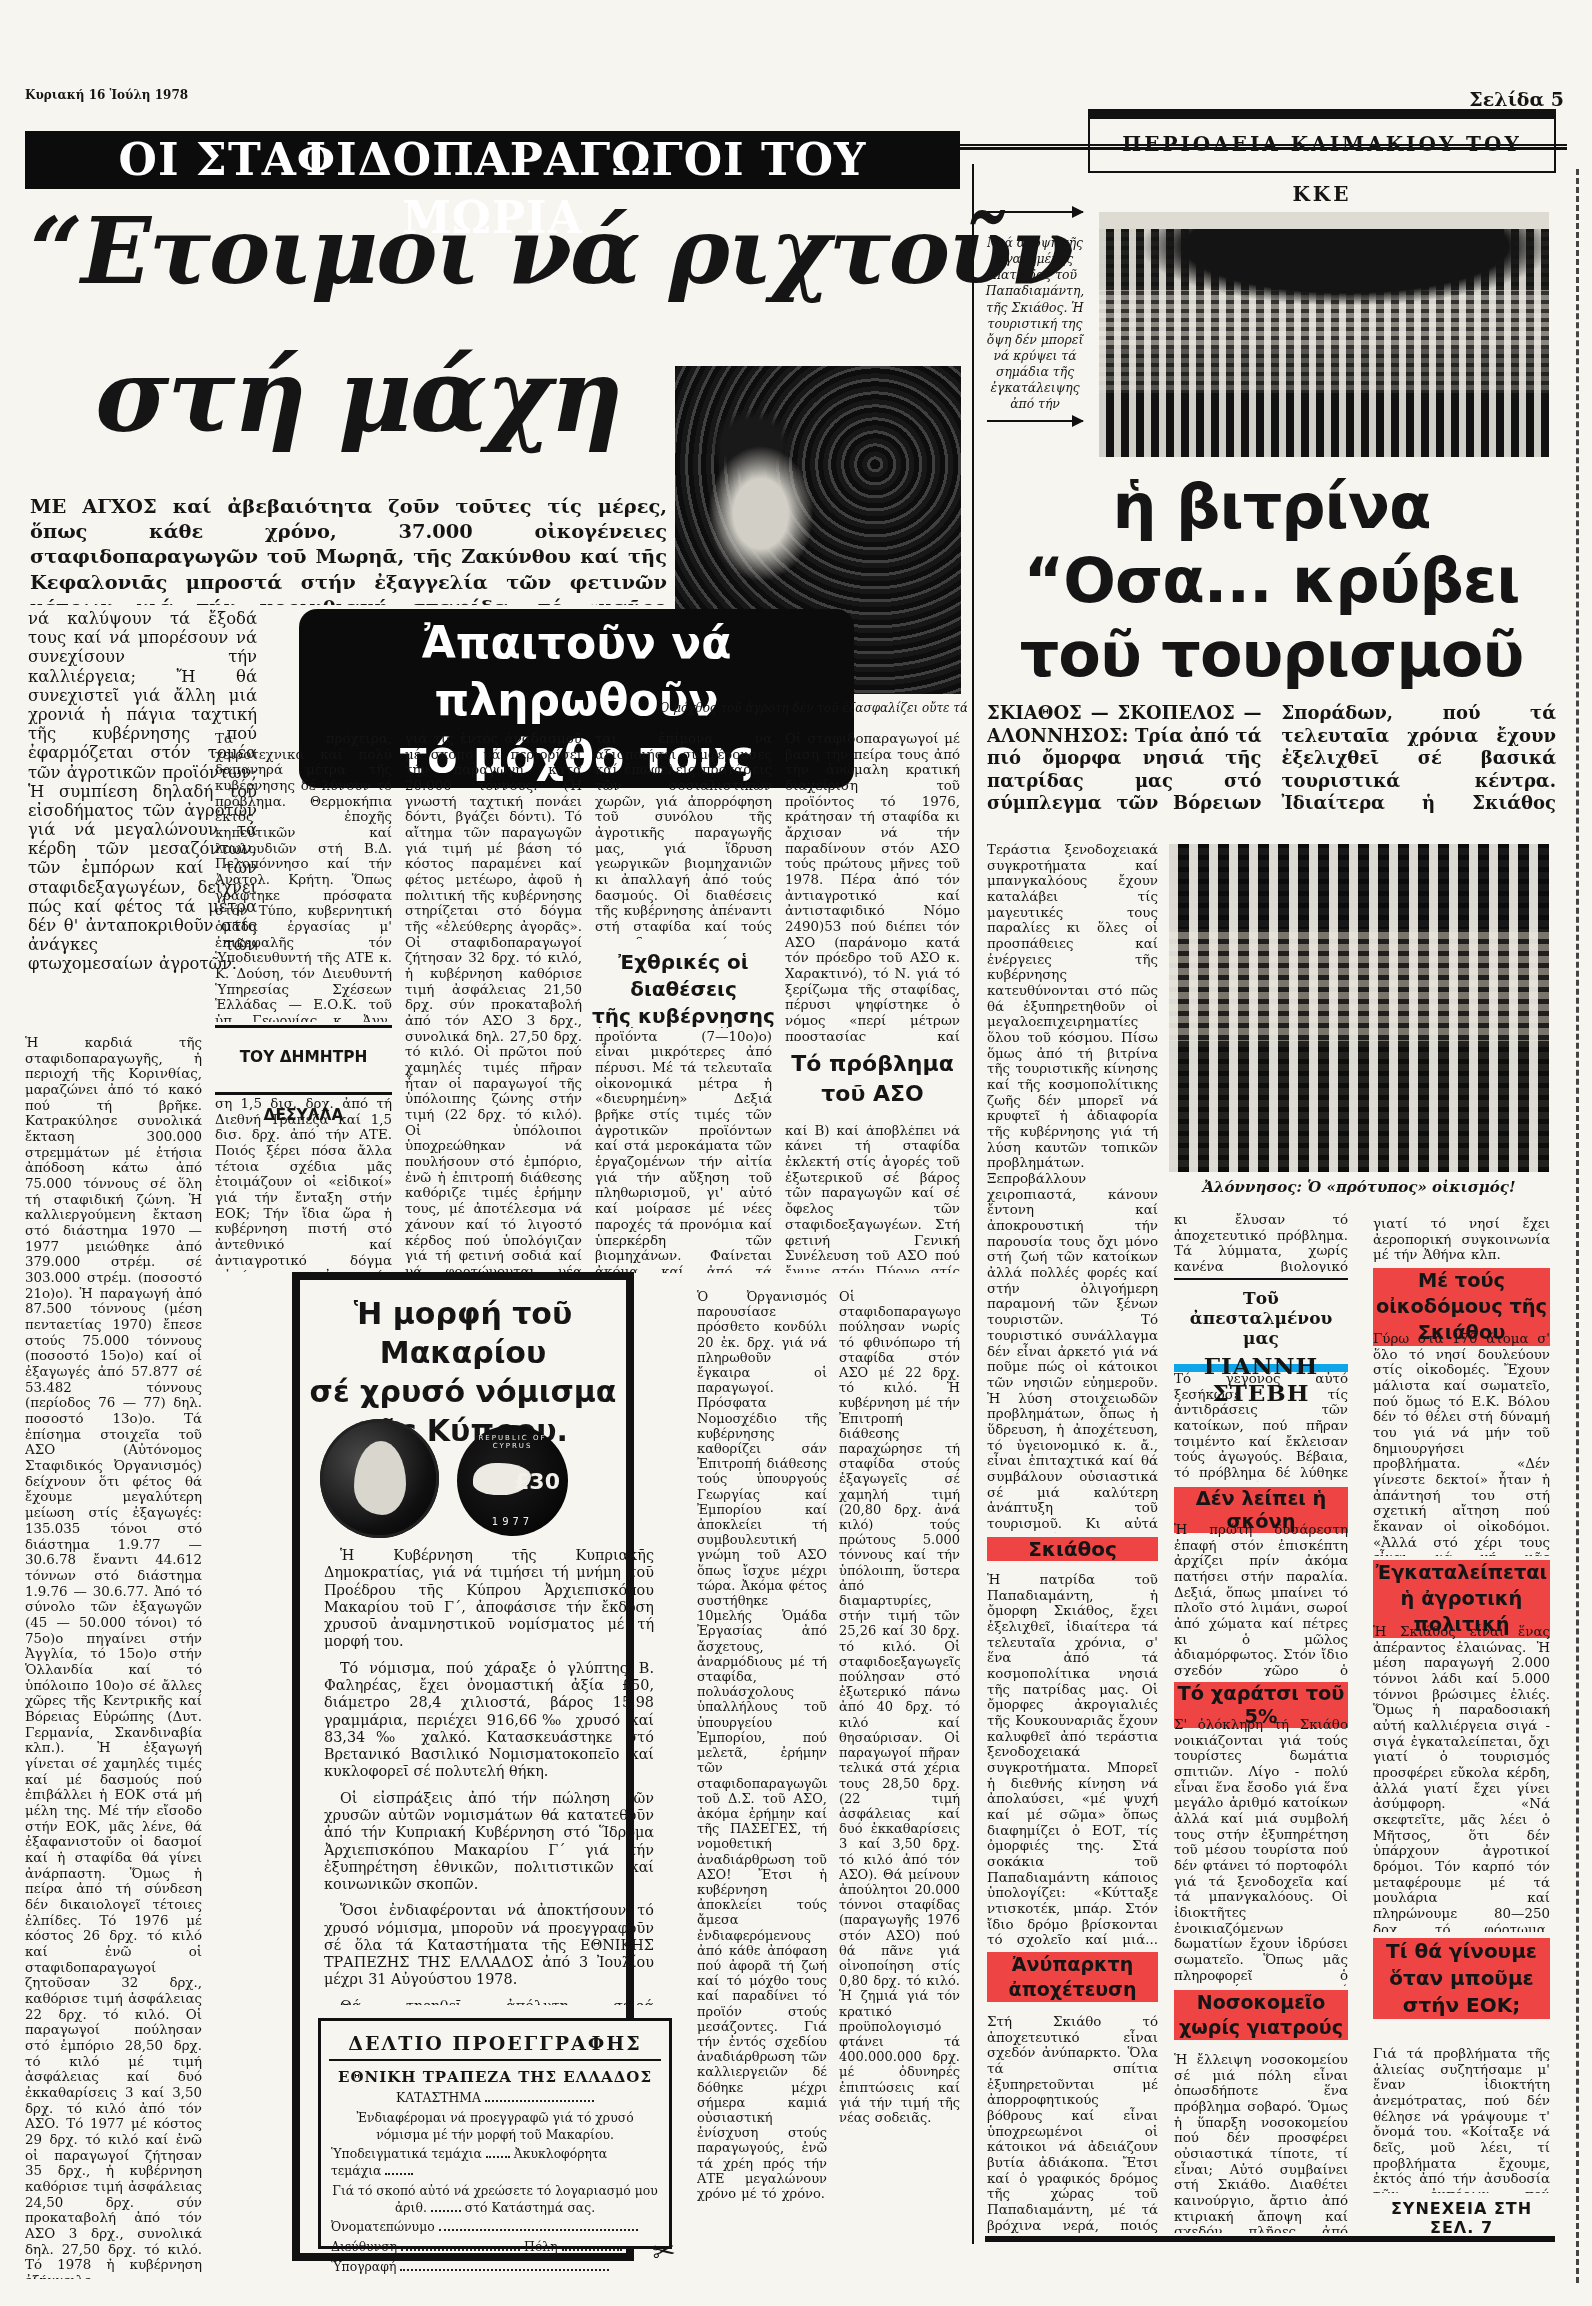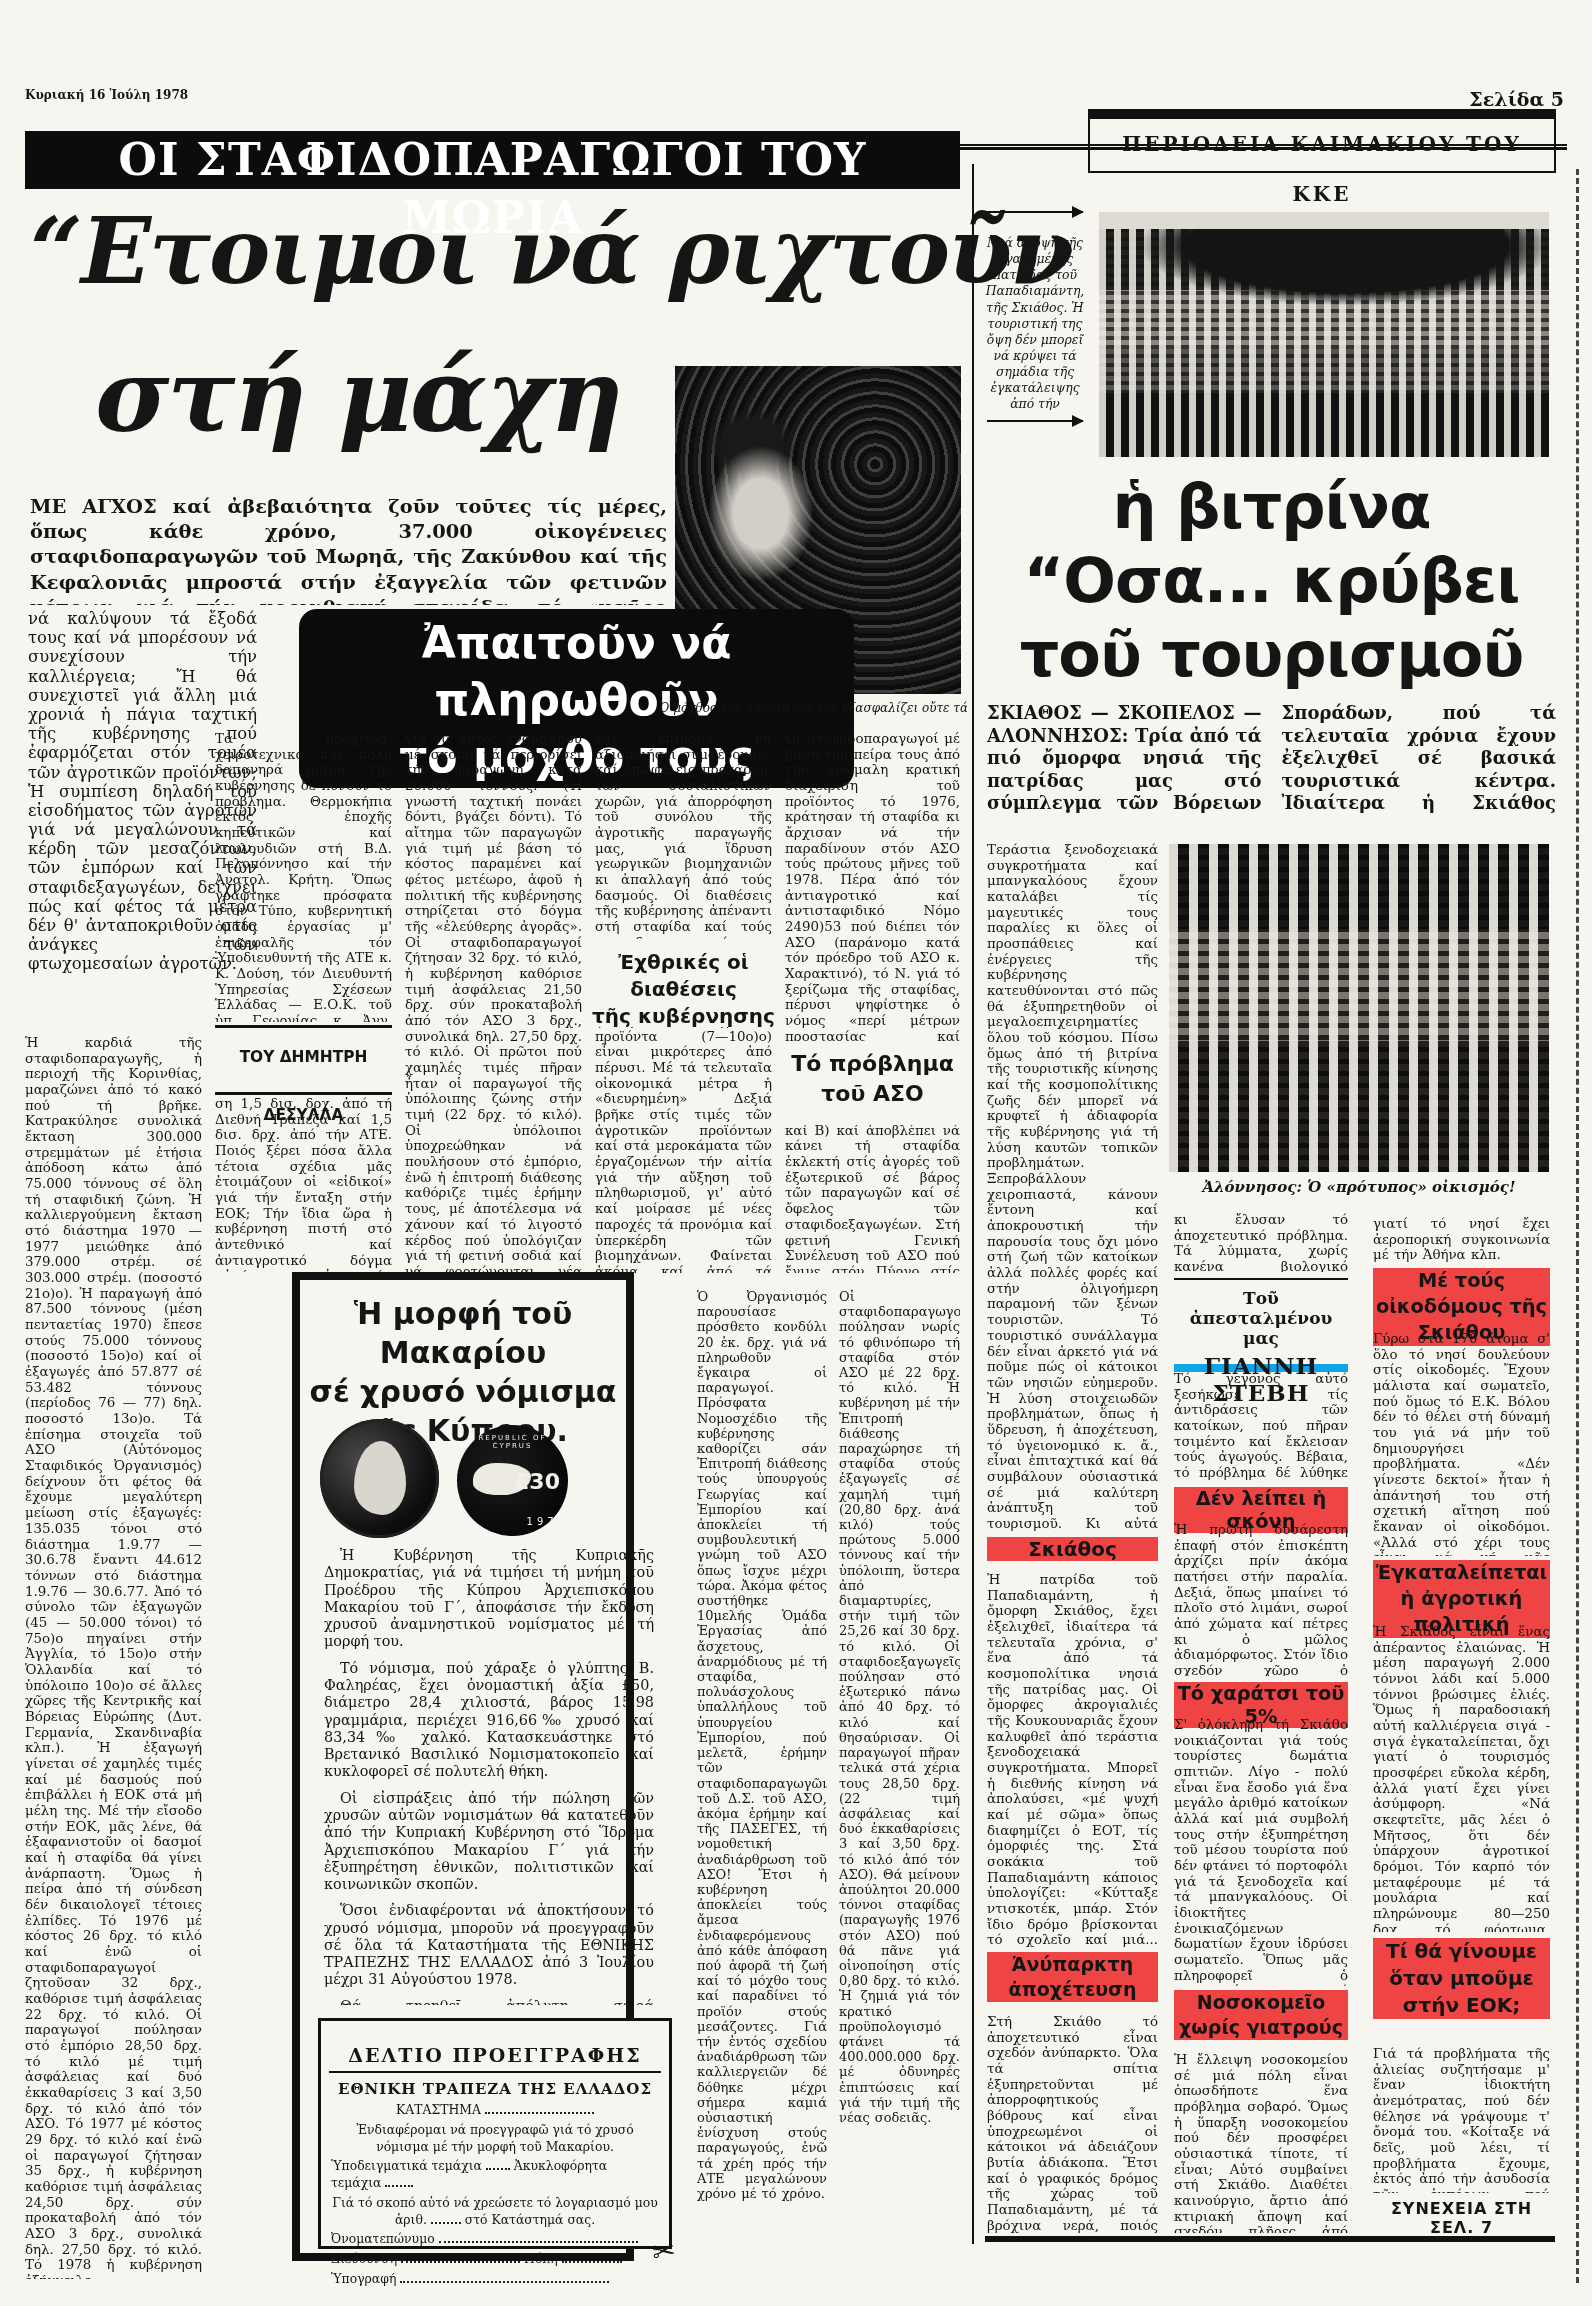--- a/index.html
+++ b/index.html
@@ -50,26 +50,26 @@
   #mtitle{position:absolute;left:0;top:14px;width:100%;text-align:center;font-weight:bold;font-size:30px;line-height:39px;}
   .coin{position:absolute;border-radius:50%;}
   #coin1{left:20px;top:139px;width:119px;height:119px;background:radial-gradient(circle at 35% 35%, #4a4a4a, #101010 62%, #000);box-shadow:0 0 0 3px #222 inset;}
   #coin1 .head{position:absolute;left:34px;top:22px;width:52px;height:74px;background:#d9d6cd;
         border-radius:52% 48% 46% 54%/62% 58% 42% 38%;}
   #coin2{left:157px;top:145px;width:111px;height:111px;background:radial-gradient(circle at 40% 40%, #1c1c1c, #000);color:#f2f0ea;}
   #coin2 .arc{position:absolute;top:9px;width:100%;text-align:center;font-size:7px;letter-spacing:2px;}
   #coin2 .map{position:absolute;left:16px;top:38px;width:58px;height:32px;background:#eceae3;
         border-radius:42% 58% 52% 48%/55% 45% 62% 38%;}
   #coin2 .val{position:absolute;right:8px;top:44px;font-weight:bold;font-size:22px;}
-  #coin2 .yr{position:absolute;bottom:9px;width:100%;text-align:right;font-size:10px;letter-spacing:4px;}
+  #coin2 .yr{position:absolute;bottom:9px;width:100%;text-align:center;font-size:10px;letter-spacing:4px;}
   #mparas{position:absolute;left:24px;top:267px;width:330px;height:458px;overflow:hidden;font-size:14.4px;line-height:1.2;text-align:justify;}
   #mparas p{margin:0 0 9px 0;text-indent:16px;}
   
   #form{position:absolute;left:18px;top:738px;width:348px;height:225px;border:3px solid #111;background:#f7f5f0;}
-  #ftitle{margin-top:23px;text-align:center;font-weight:bold;font-size:19px;letter-spacing:2px;}
+  #ftitle{margin-top:11px;text-align:center;font-weight:bold;font-size:19px;letter-spacing:2px;}
   #frule{height:2px;background:#111;margin:5px 8px 6px 8px;}
   .fline{text-align:center;font-size:12.4px;margin:3px 10px;line-height:1.35;}
   .fbank{font-weight:bold;font-size:15px;letter-spacing:1px;}
   .dots{display:inline-block;border-bottom:2px dotted #222;height:10px;}
   .fleft{text-align:left;}
   #scissors{position:absolute;right:-6px;bottom:-22px;font-size:28px;transform:rotate(-8deg);font-family:"DejaVu Sans",sans-serif;}
   
   .vline{width:2px;background:#111;}
   #vdiv{left:972px;top:164px;height:2080px;}
   #vdash{left:1576px;top:169px;height:2114px;width:0;border-left:3px dashed #444;}

